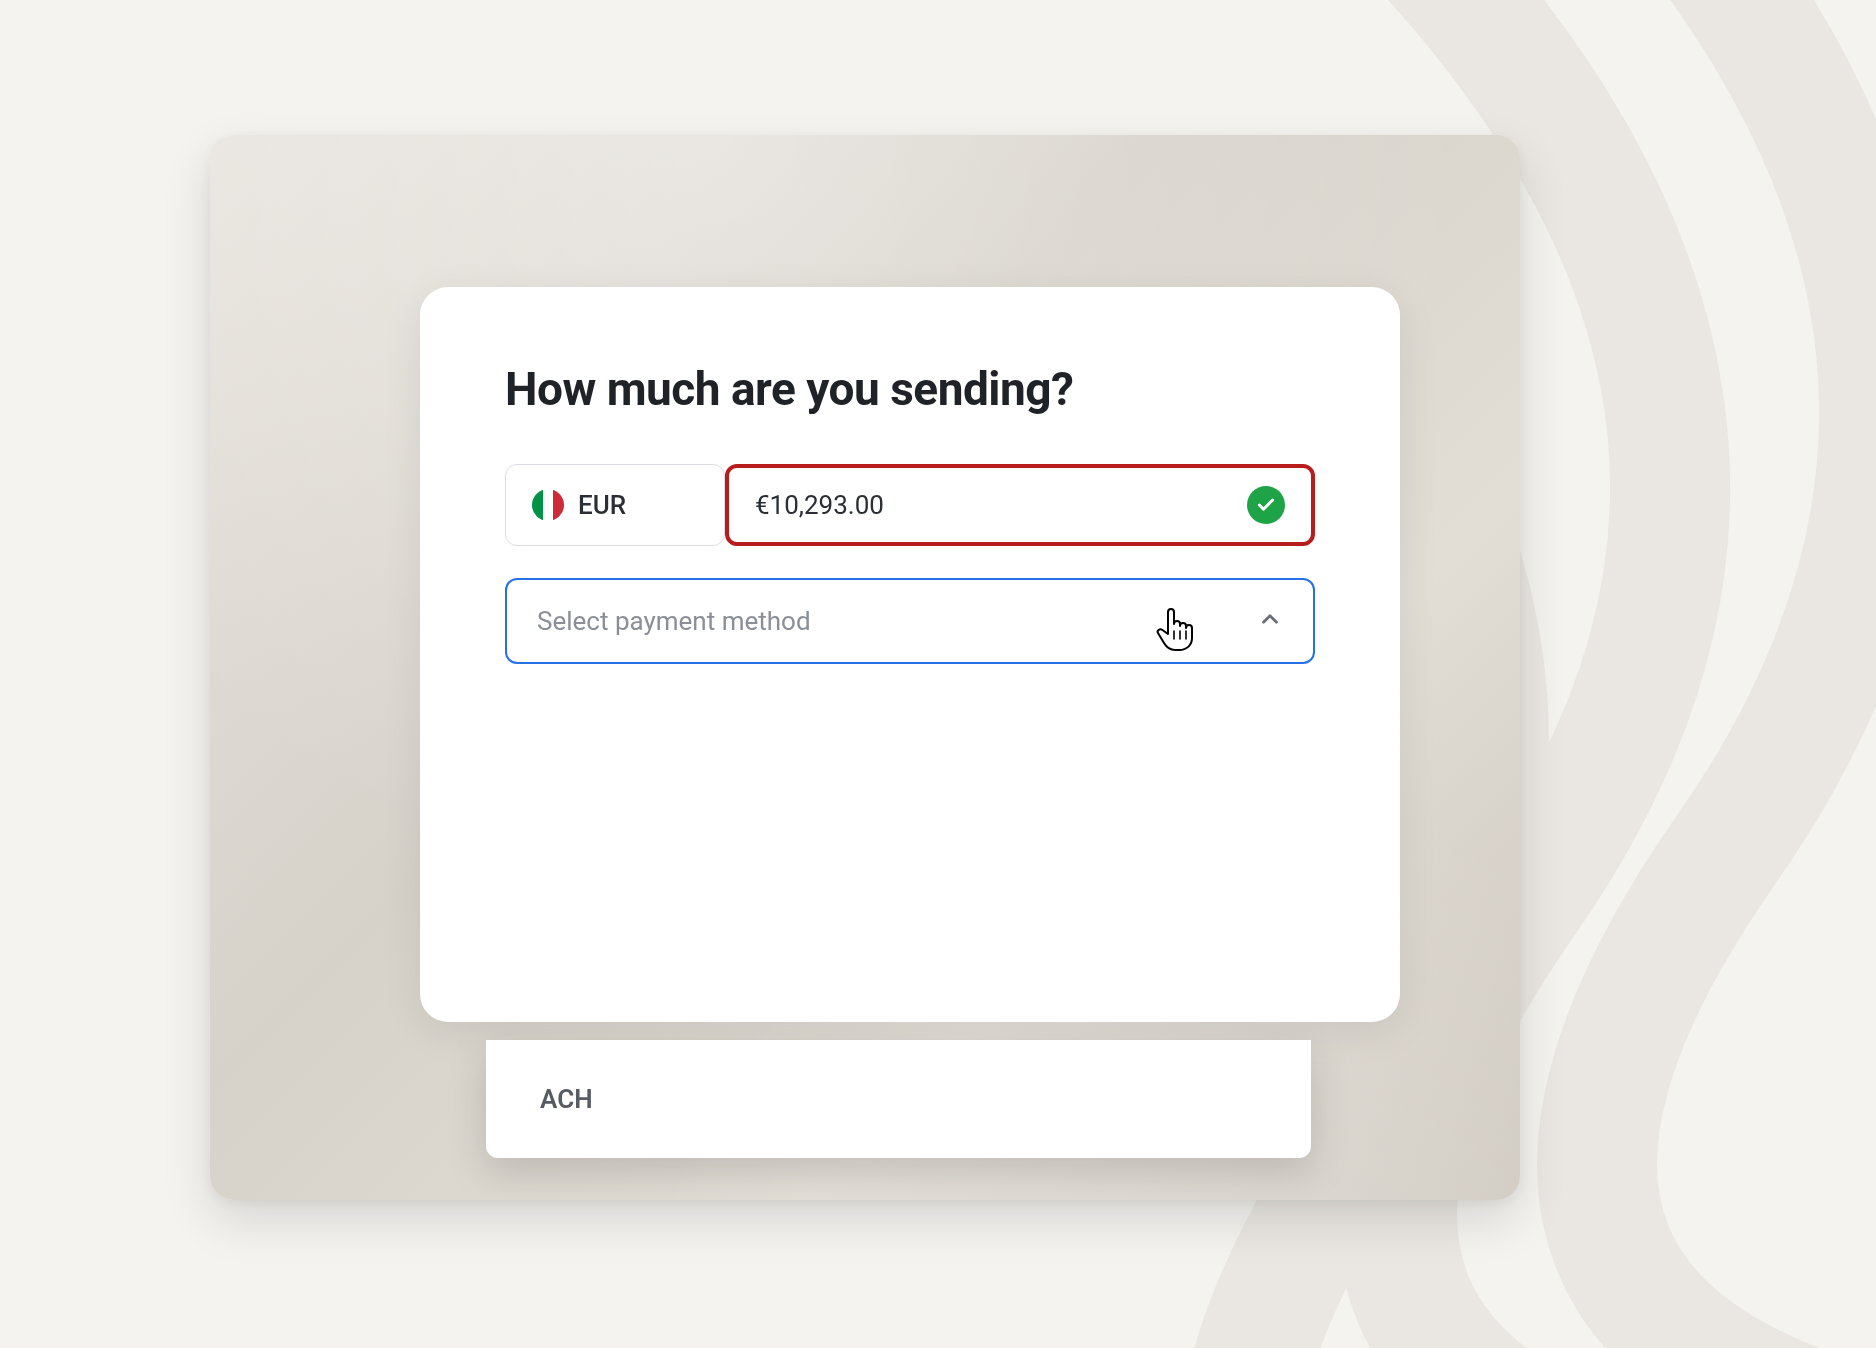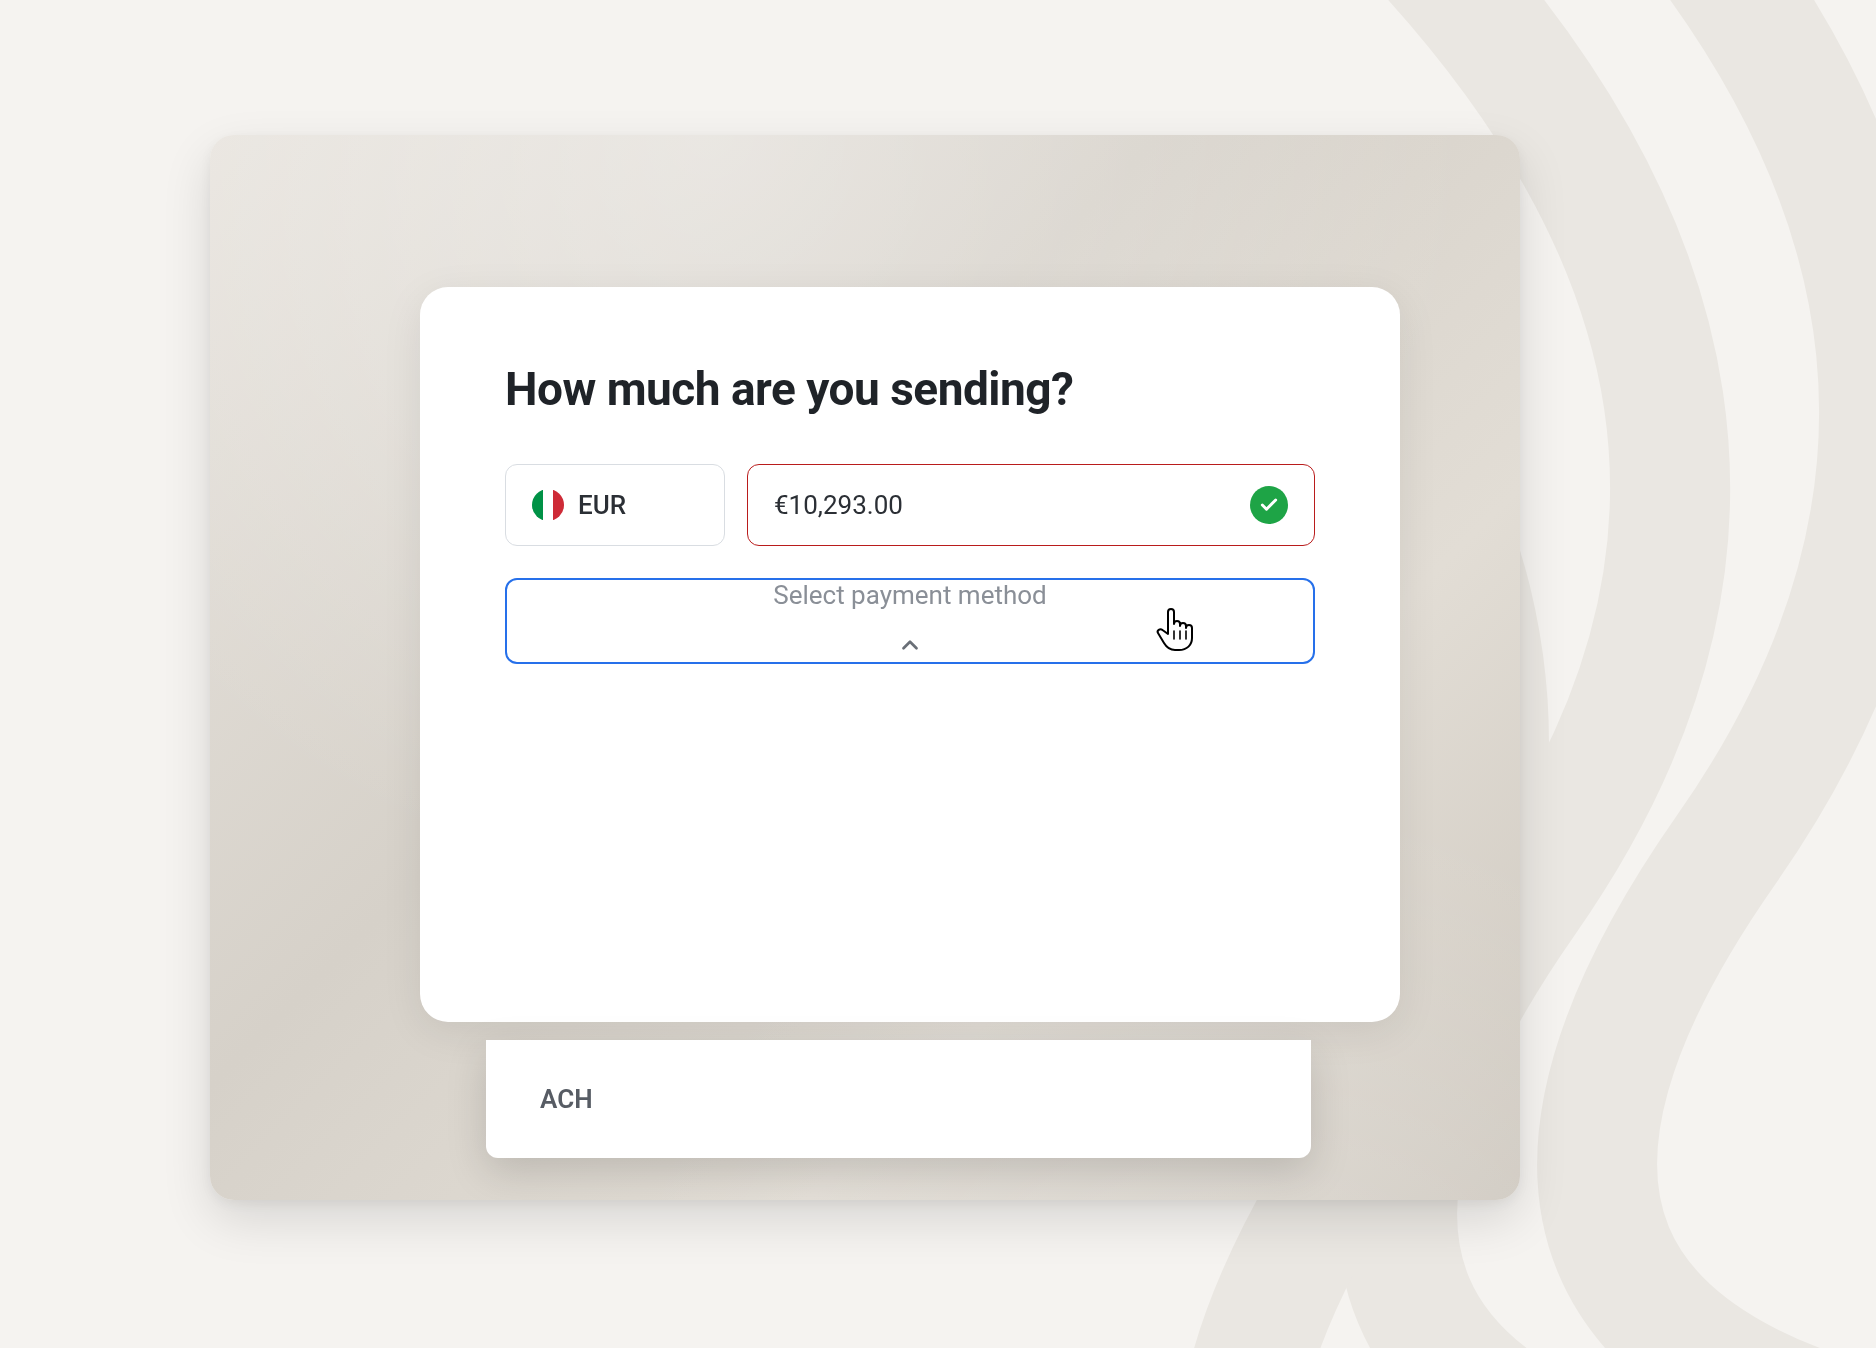--- a/index.html
+++ b/index.html
@@ -82,21 +82,20 @@
       letter-spacing: -0.5px;
       margin-bottom: 48px;
     }
     .field-label {
       font-size: 24px;
       color: #6a6f77;
       margin-bottom: 20px;
     }
     .row {
       display: flex;
-      gap: 22px;
       margin-bottom: 32px;
     }
     .currency-box {
       display: flex;
       align-items: center;
       gap: 14px;
       border: 1px solid #d9dde2;
       border-radius: 12px;
       padding: 0 26px;
       height: 82px;
@@ -118,21 +117,21 @@
     .currency-code {
       font-size: 26px;
       font-weight: 500;
       color: #2b2f35;
     }
     .amount-box {
       flex: 1;
       display: flex;
       align-items: center;
       justify-content: space-between;
-      border: 1px solid #b91c1c;
+      border: 4px solid #b91c1c;
       border-radius: 12px;
       padding: 0 26px;
       height: 82px;
       background: #fff;
     }
     .amount-value {
       font-size: 26px;
       color: #2b2f35;
       font-weight: 400;
     }
@@ -149,21 +148,20 @@
     .select-box {
       display: flex;
       align-items: center;
       justify-content: space-between;
       border: 2px solid #2670ea;
       border-radius: 12px;
       padding: 0 30px;
       height: 86px;
       background: #fff;
       position: relative;
-      flex-direction: column;
     }
     .select-placeholder {
       font-size: 26px;
       color: #8a8f97;
     }
     .chevron-icon svg { width: 26px; height: 26px; stroke: #6a6f77; }
     .cursor-icon {
       position: absolute;
       right: 115px;
       top: 24px;

